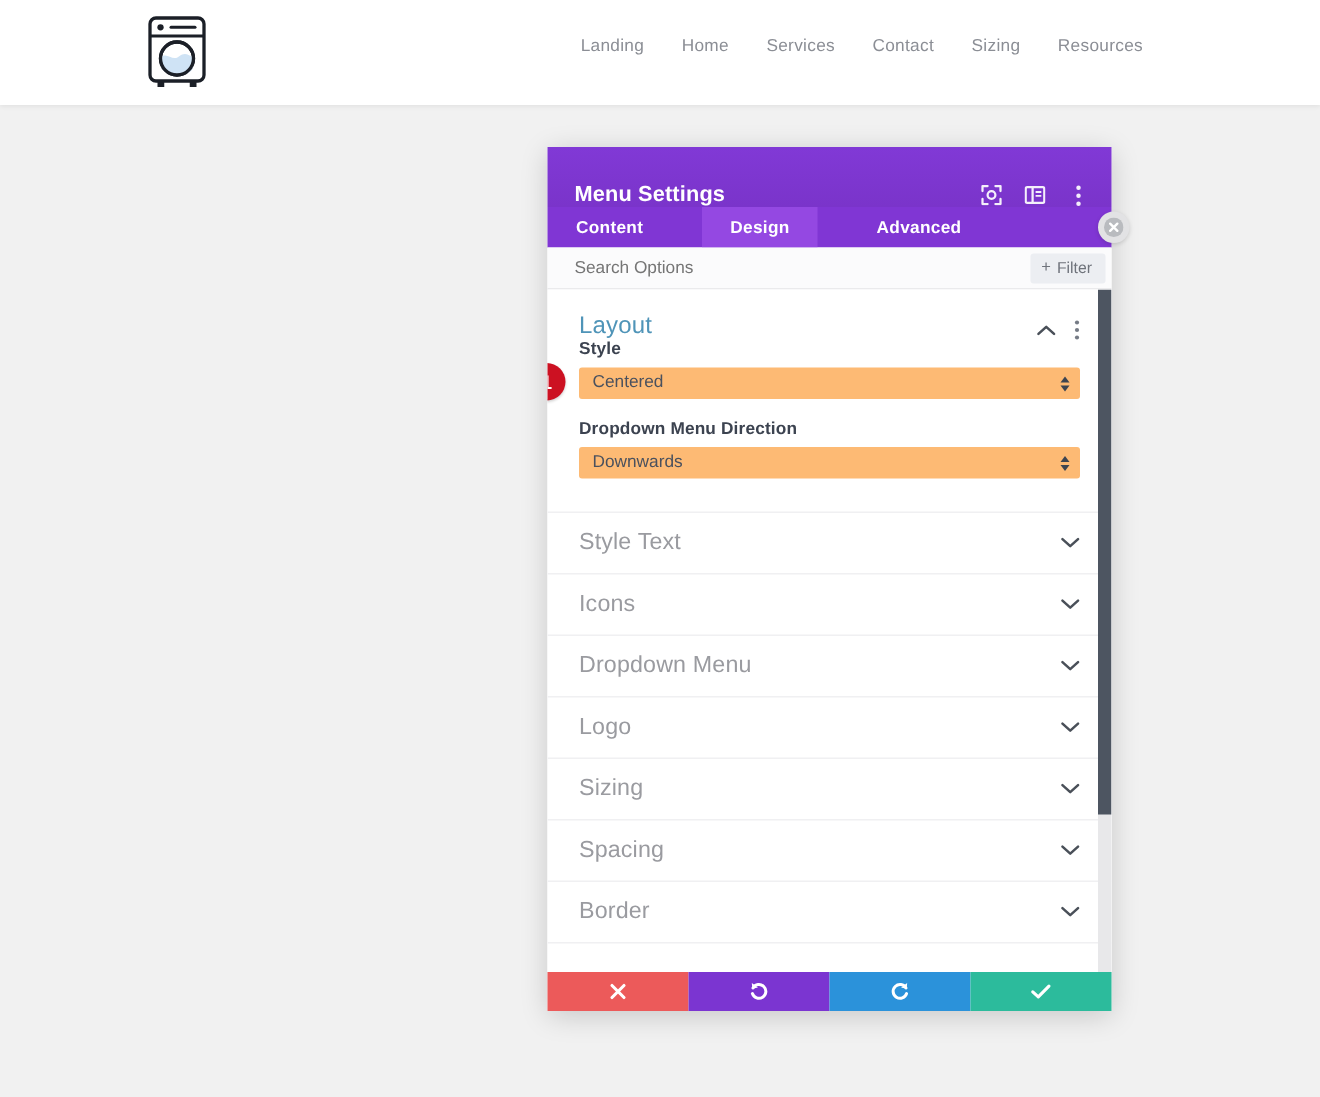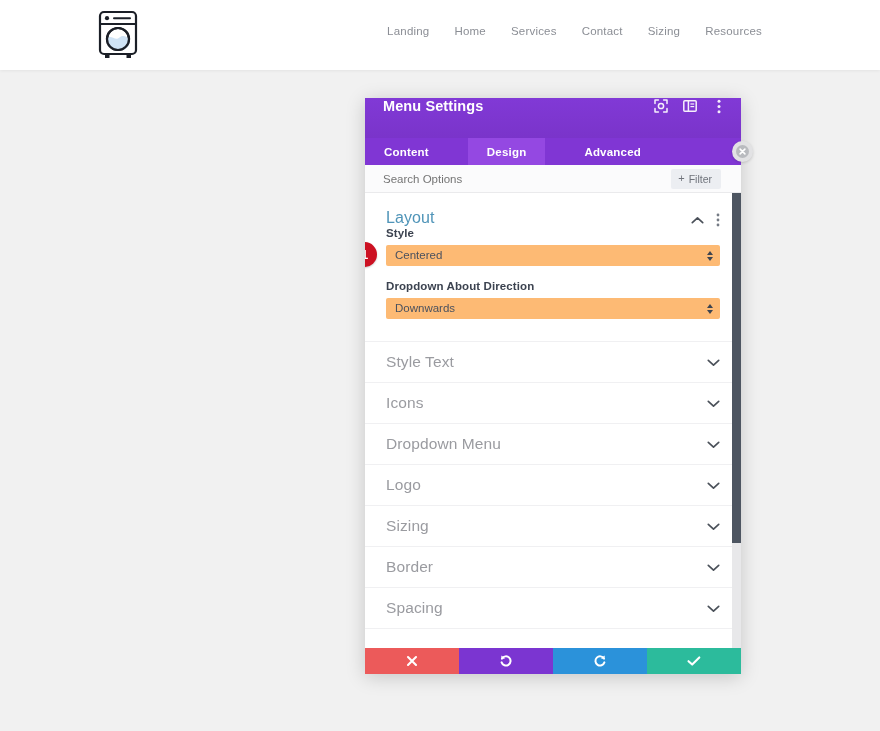--- a/index.html
+++ b/index.html
@@ -61,21 +61,21 @@
     display: flex;
     flex-direction: column;
     overflow: visible;
   }
 
   .modal-titlebar {
     height: 40px;
     background: #7b3fc4;
     background: linear-gradient(#8139d6, #7a34ca);
     display: flex;
-    align-items: flex-start;
+    align-items: flex-end;
     padding: 0 14px 0 18px;
     flex: none;
     position: relative;
   }
   .modal-title {
     color: #ffffff;
     font-size: 14.5px;
     font-weight: bold;
     letter-spacing: 0.1px;
     flex: 1;
@@ -112,21 +112,21 @@
   }
   .tab.active { background: #9448e2; }
 
   .modal-searchbar {
     height: 27px;
     background: #fbfbfc;
     border-bottom: 1px solid #eaeaec;
     display: flex;
     align-items: center;
     padding-left: 18px;
-    padding-right: 20px;
+    padding-right: 4px;
     flex: none;
     position: relative;
   }
   .search-input {
     border: 0;
     background: transparent;
     outline: none;
     font-family: "Liberation Sans", sans-serif;
     font-size: 11.5px;
     color: #9a9da3;
@@ -409,21 +409,21 @@
         <div class="select-wrap">
           <div class="select-value">Centered</div>
           <div class="select-arrows">
             <span class="arrow-up"></span>
             <span class="arrow-down"></span>
           </div>
         </div>
       </div>
 
       <div class="field">
-        <div class="field-label">Dropdown About Direction</div>
+        <div class="field-label">Dropdown Menu Direction</div>
         <div class="select-wrap">
           <div class="select-value">Downwards</div>
           <div class="select-arrows">
             <span class="arrow-up"></span>
             <span class="arrow-down"></span>
           </div>
         </div>
       </div>
     </div>
 
@@ -451,27 +451,27 @@
             <path d="M1.3 2.4 L6.5 7.1 L11.7 2.4" fill="none" stroke="#4a5059" stroke-width="1.7" stroke-linecap="round" stroke-linejoin="round"></path>
           </svg></span>
     </div>
     <div class="section-row">
       <div class="section-row-title">Sizing</div>
       <span><svg width="13" height="9" viewBox="0 0 13 9">
             <path d="M1.3 2.4 L6.5 7.1 L11.7 2.4" fill="none" stroke="#4a5059" stroke-width="1.7" stroke-linecap="round" stroke-linejoin="round"></path>
           </svg></span>
     </div>
     <div class="section-row">
+      <div class="section-row-title">Spacing</div>
+      <span><svg width="13" height="9" viewBox="0 0 13 9">
+            <path d="M1.3 2.4 L6.5 7.1 L11.7 2.4" fill="none" stroke="#4a5059" stroke-width="1.7" stroke-linecap="round" stroke-linejoin="round"></path>
+          </svg></span>
+    </div>
+    <div class="section-row">
       <div class="section-row-title">Border</div>
-      <span><svg width="13" height="9" viewBox="0 0 13 9">
-            <path d="M1.3 2.4 L6.5 7.1 L11.7 2.4" fill="none" stroke="#4a5059" stroke-width="1.7" stroke-linecap="round" stroke-linejoin="round"></path>
-          </svg></span>
-    </div>
-    <div class="section-row">
-      <div class="section-row-title">Spacing</div>
       <span><svg width="13" height="9" viewBox="0 0 13 9">
             <path d="M1.3 2.4 L6.5 7.1 L11.7 2.4" fill="none" stroke="#4a5059" stroke-width="1.7" stroke-linecap="round" stroke-linejoin="round"></path>
           </svg></span>
     </div>
     <div class="section-row">
       
       
     </div>
 
     <div class="scrollbar-track">

